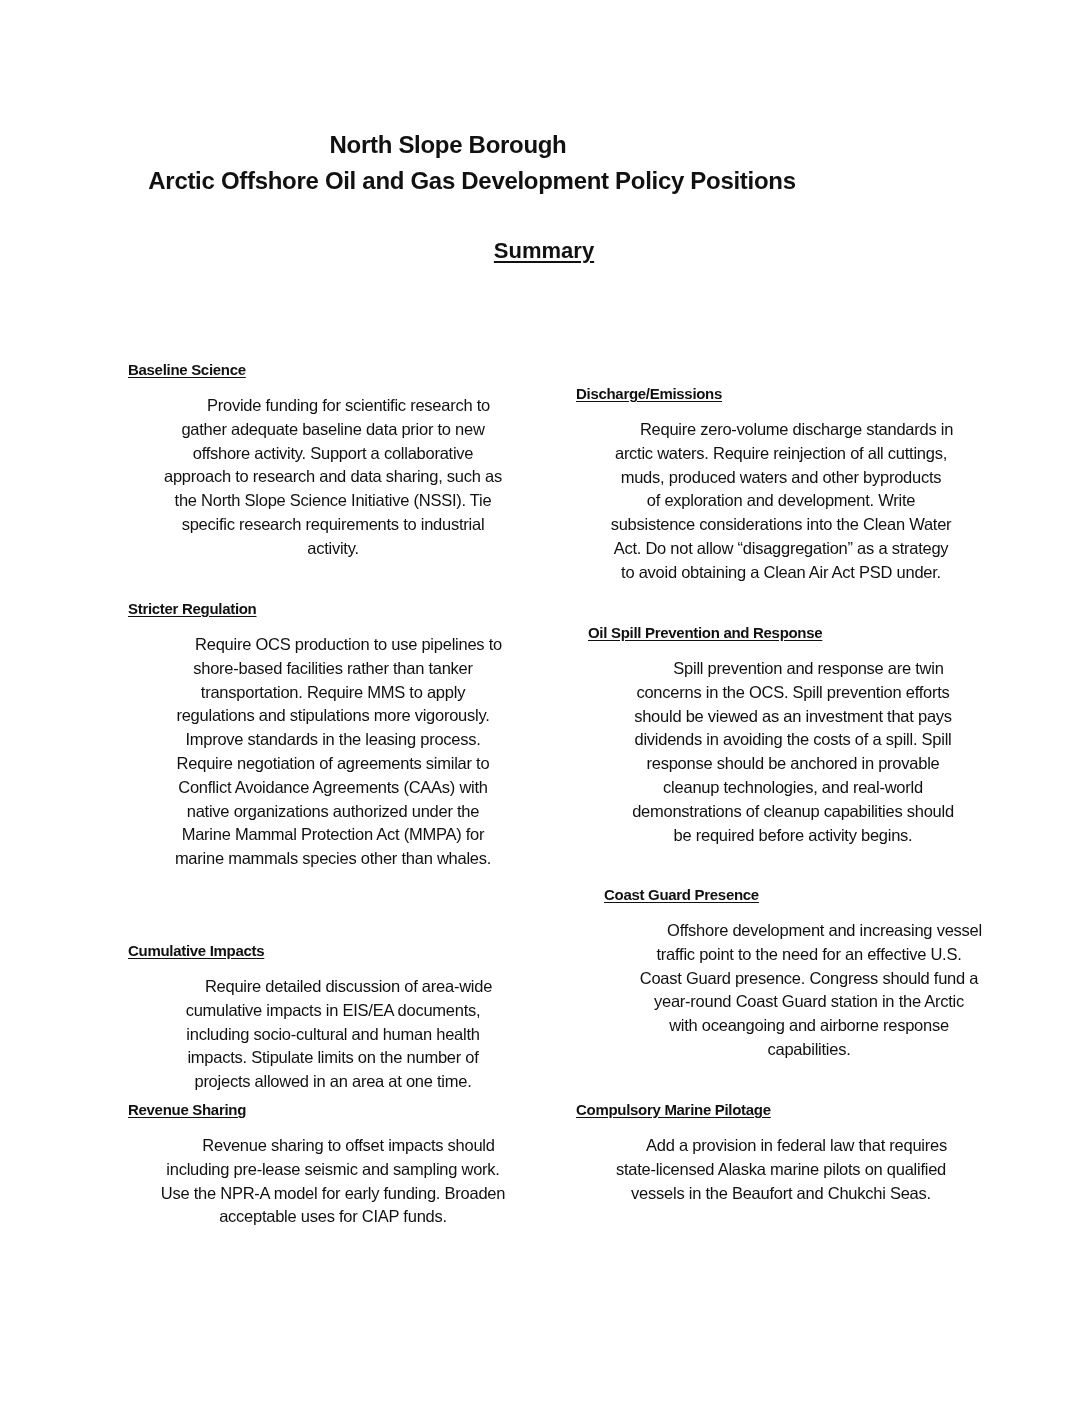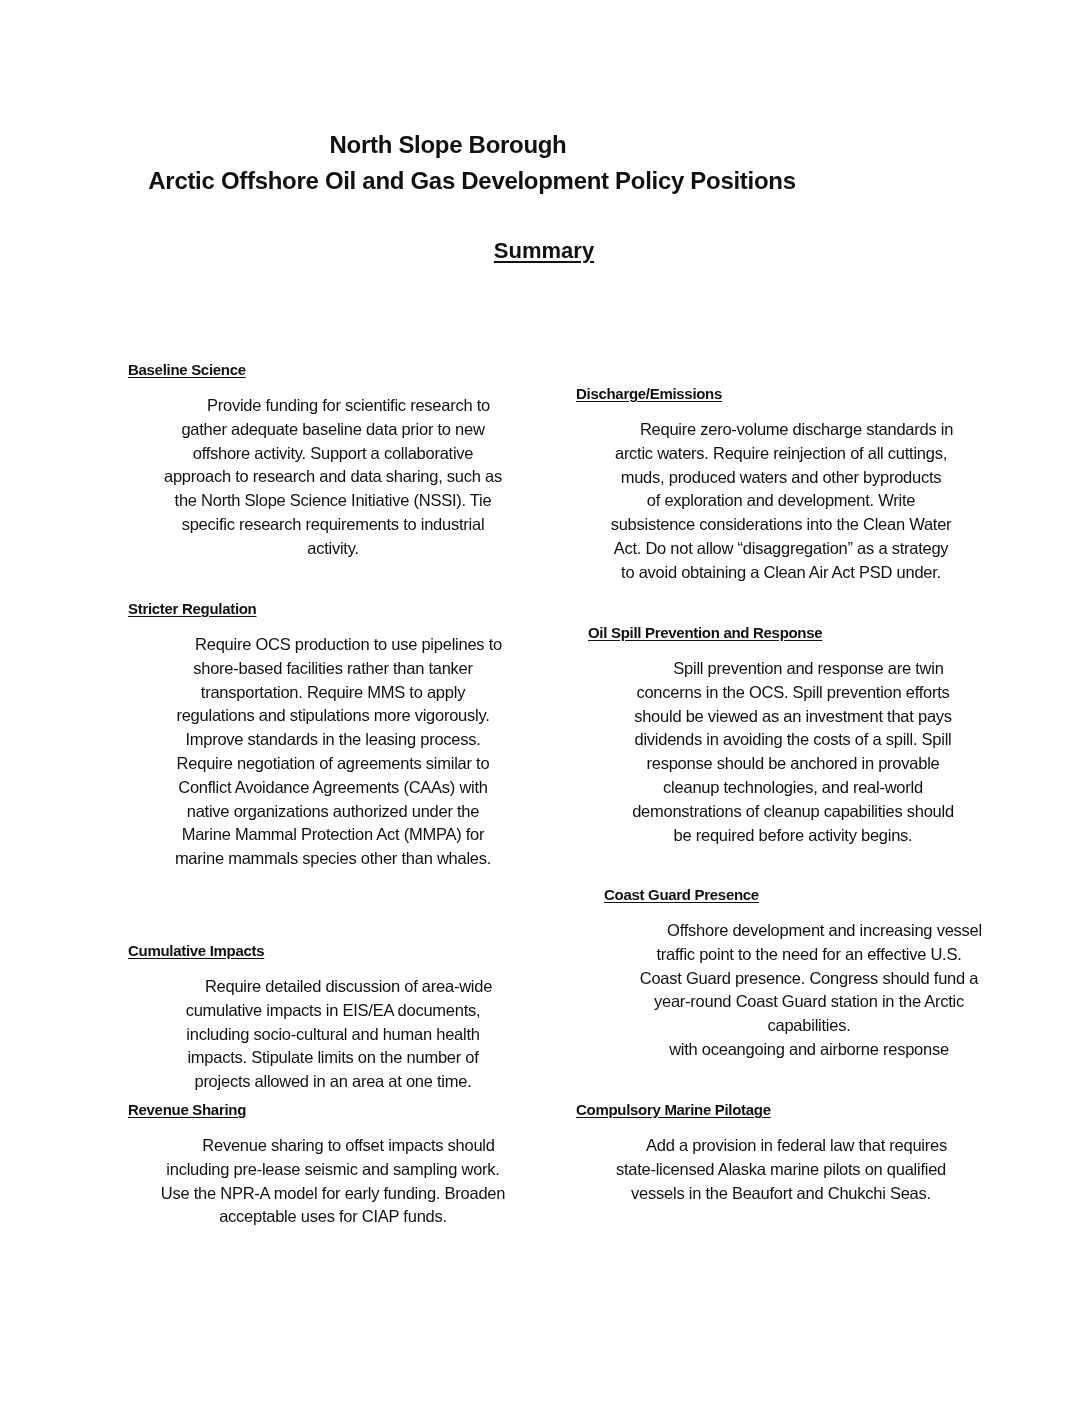--- a/index.html
+++ b/index.html
@@ -116,22 +116,22 @@
   </div>
 </div>
 
 <div class="section right" style="top:886px;margin-left:28px;">
   <div class="heading">Coast Guard Presence</div>
   <div class="body">
     <span class="line indent">Offshore development and increasing vessel</span>
     <span class="line">traffic point to the need for an effective U.S.</span>
     <span class="line">Coast Guard presence. Congress should fund a</span>
     <span class="line">year-round Coast Guard station in the Arctic</span>
+    <span class="line">with oceangoing and airborne response</span>
     <span class="line">capabilities.</span>
-    <span class="line">with oceangoing and airborne response</span>
   </div>
 </div>
 
 <div class="section right" style="top:1101px;">
   <div class="heading">Compulsory Marine Pilotage</div>
   <div class="body">
     <span class="line indent">Add a provision in federal law that requires</span>
     <span class="line">state-licensed Alaska marine pilots on qualified</span>
     <span class="line">vessels in the Beaufort and Chukchi Seas.</span>
   </div>

